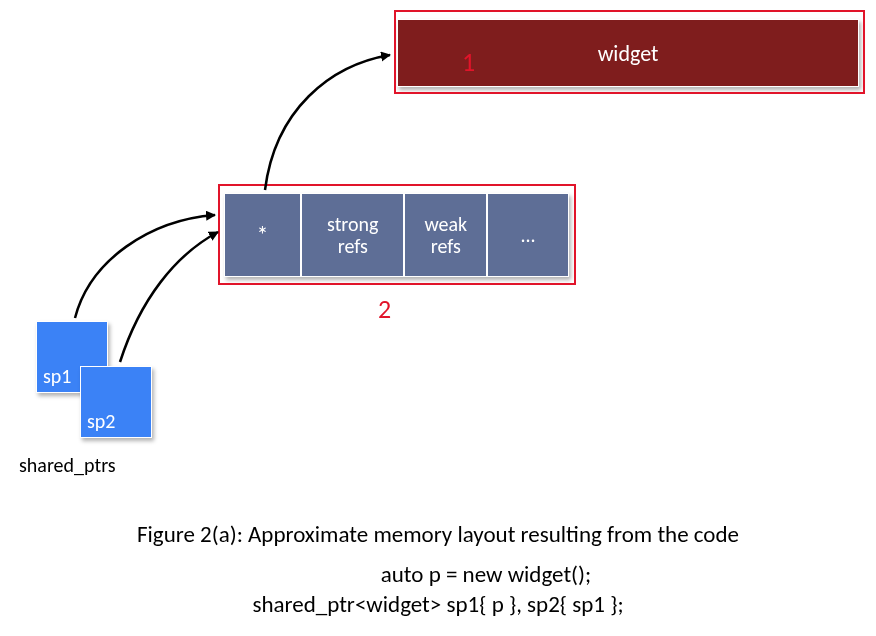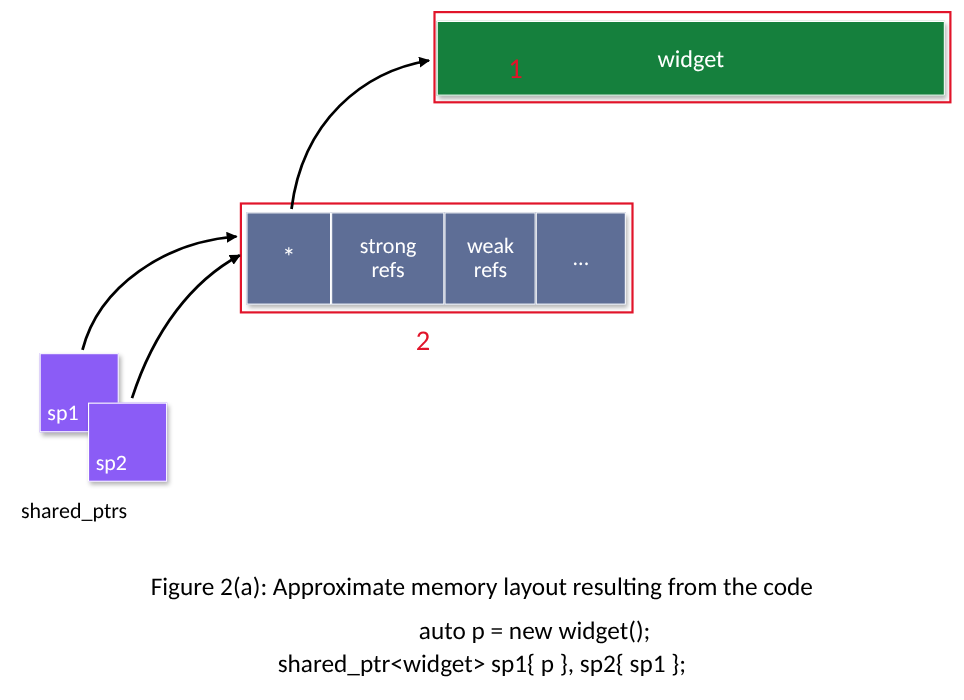--- a/index.html
+++ b/index.html
@@ -18,21 +18,21 @@
     justify-content: center;
     color: #fff;
     font-size: 20px;
     box-sizing: border-box;
     border: 1px solid #fff;
   }
   .shadow {
     box-shadow: 2px 3px 4px rgba(0,0,0,0.3);
   }
   .widget-box {
-    background: #15803d;
+    background: #7f1d1d;
     left: 397px;
     top: 19px;
     width: 462px;
     height: 68px;
     font-size: 22px;
   }
   .ctrl-group {
     position: absolute;
     left: 224px;
     top: 193px;
@@ -51,21 +51,21 @@
     text-align: center;
     font-size: 20px;
     line-height: 1.1;
     box-sizing: border-box;
   }
   .ctrl-cell:nth-child(1){ width: 82px; font-size: 24px; }
   .ctrl-cell:nth-child(2){ width: 110px; }
   .ctrl-cell:nth-child(3){ width: 88px; }
   .ctrl-cell:nth-child(4){ width: 87px; }
   .sp-box {
-    background: #8b5cf6;
+    background: #3b82f6;
     width: 72px;
     height: 72px;
     font-size: 20px;
   }
   .sp1 { left: 36px; top: 321px; }
   .sp2 { left: 80px; top: 366px; }
   .red-outline {
     position: absolute;
     border: 2px solid #e1142a;
     box-sizing: border-box;

